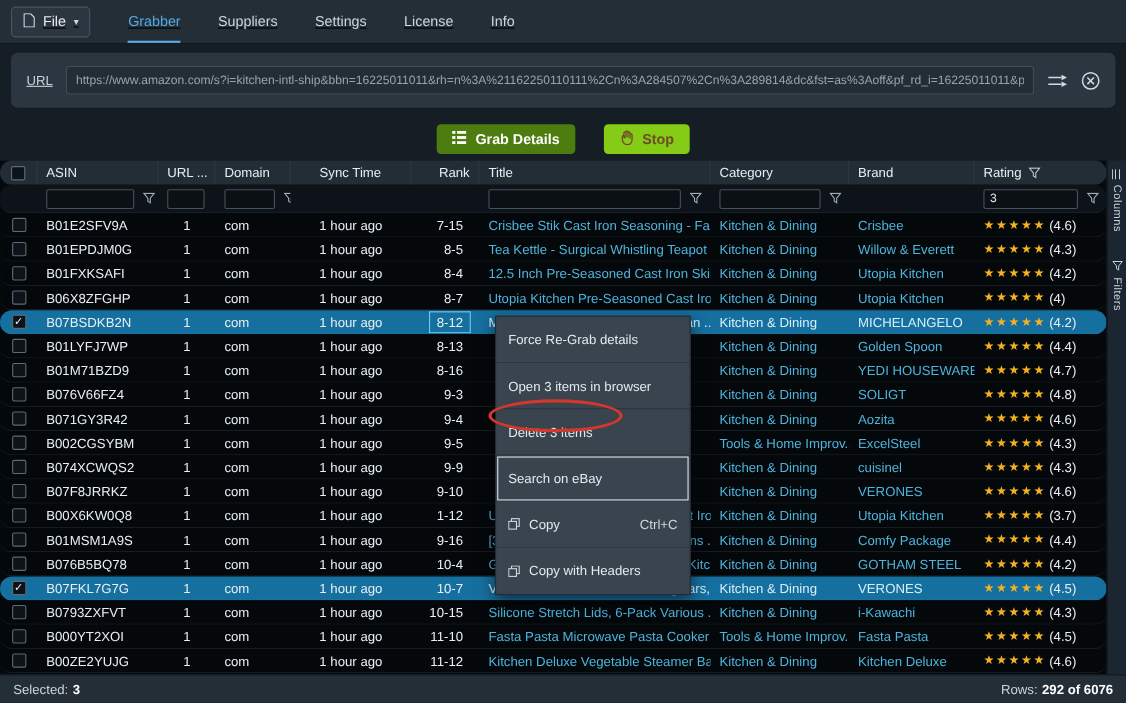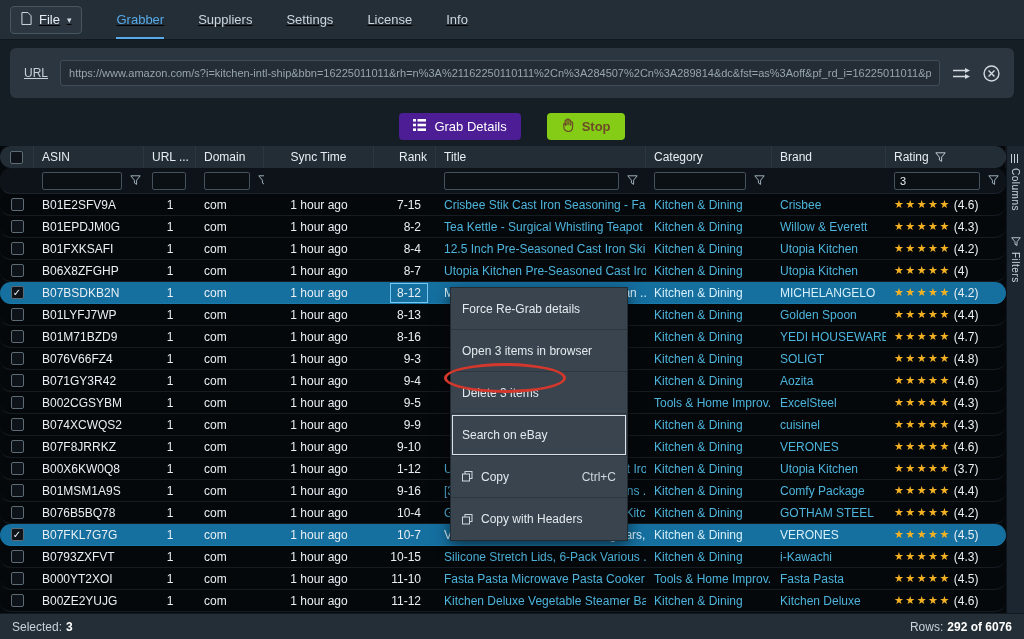--- a/index.html
+++ b/index.html
@@ -16,21 +16,21 @@
 
   
   .url-panel { margin: 8px 10px; height: 50px; background: #2c3640; border-radius: 6px; display: flex; align-items: center; gap: 12px; padding: 0 14px; flex: 0 0 auto; }
   .url-label { color: #c6d0d8; font-size: 12px; text-decoration: underline; }
   .url-input { flex: 1; height: 26px; background: #242d35; border: 1px solid #414d57; border-radius: 3px; color: #97a4ae; font-size: 11px; padding: 0 8px; outline: none; }
   .url-ic { display: flex; cursor: pointer; }
 
   
   .toolbar { height: 40px; display: flex; justify-content: center; align-items: center; gap: 26px; flex: 0 0 auto; }
   button { font-family: inherit; border: none; cursor: pointer; display: flex; align-items: center; gap: 8px; border-radius: 4px; font-size: 13px; height: 27px; padding: 0 14px; }
-  .btn-grab { background: #4c1d95; color: #fff; font-weight: normal; }
+  .btn-grab { background: #4d7c0f; color: #fff; font-weight: bold; }
   .btn-stop { background: #84cc16; color: #6d4c26; font-weight: bold; }
 
   
   .table-area { flex: 1; display: flex; min-height: 0; }
   .table { flex: 1; display: flex; flex-direction: column; min-width: 0; background: #06090c; }
   .grid { display: grid; grid-template-columns: 34px 110px 52px 68px 110px 62px minmax(0,1fr) 126px 114px 120px; align-items: center; border-radius: 11px; }
   .thead { height: 22px; background: #222d36; color: #e7edf2; font-size: 12px; flex: 0 0 auto; }
   .thead .c { display: flex; align-items: center; gap: 6px; height: 100%; border-right: 1px solid rgba(255,255,255,.05); }
   .tfilter { height: 26px; background: #0d1319; flex: 0 0 auto; border-bottom: 1px solid #1a222a; }
   .tfilter .c { display: flex; align-items: center; gap: 8px; height: 100%; }
@@ -249,21 +249,21 @@
   </div>
           <div class="grid row">
     <div class="c c-check">
               <span class="checkbox"></span>
             </div>
     <div class="c">B01EPDJM0G</div>
     <div class="c t-center">1</div>
     <div class="c">com</div>
     <div class="c t-center">1 hour ago</div>
     <div class="c t-right">
-              <span class="rank">8-2</span>
+              <span class="rank">8-5</span>
             </div>
     <div class="c link">Tea Kettle - Surgical Whistling Teapot ...</div>
     <div class="c link">Kitchen &amp; Dining</div>
     <div class="c link">Willow &amp; Everett</div>
     <div class="c">
               <span class="stars">★★★★★</span>
               <span class="rv">(4.3)</span>
             </div>
   </div>
           <div class="grid row">

